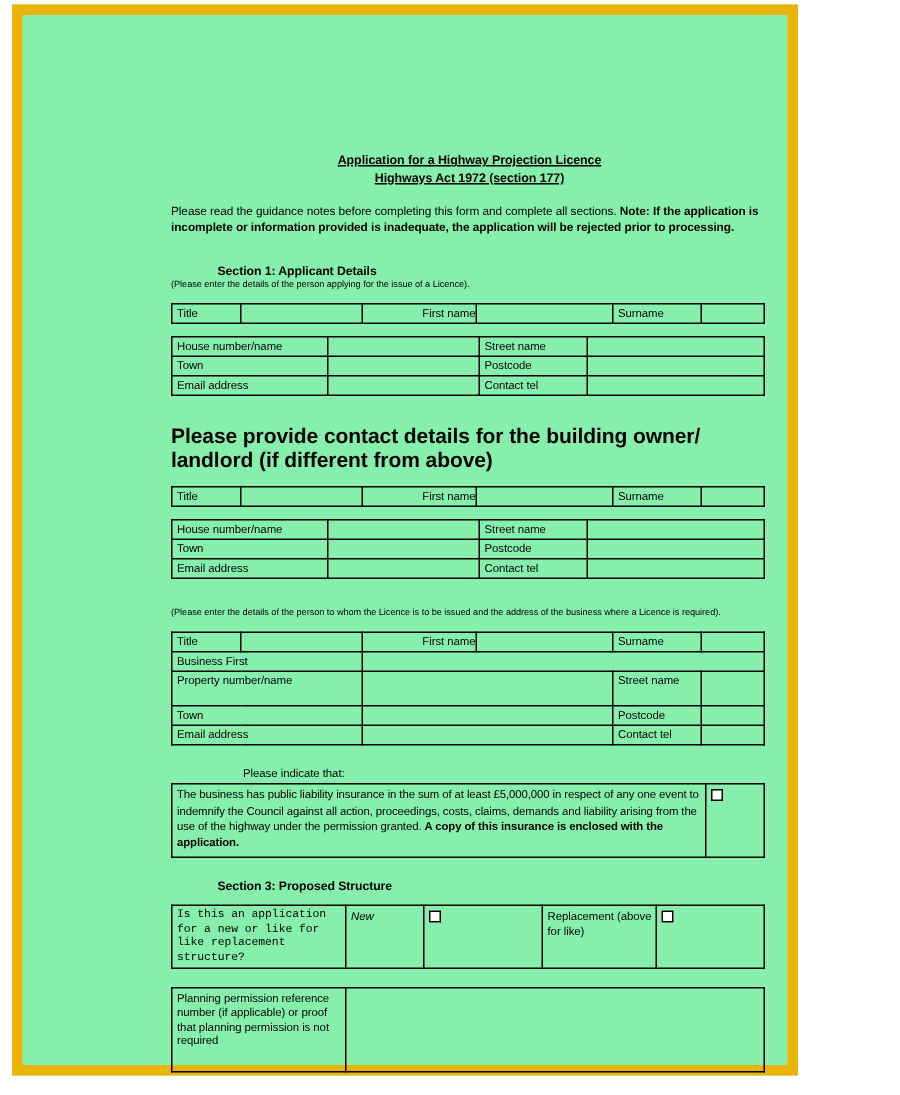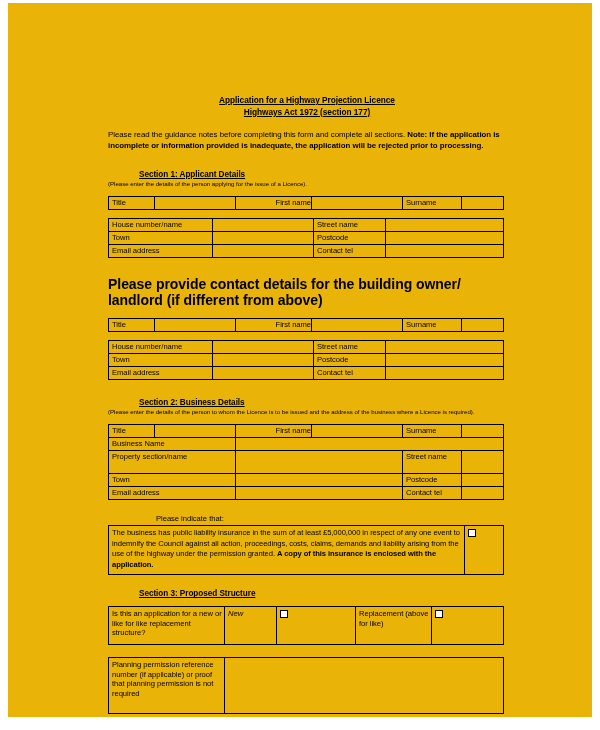--- a/index.html
+++ b/index.html
@@ -11,24 +11,24 @@
     width: 600px;
     height: 730px;
     font-family: "Liberation Sans", sans-serif;
     color: #000000;
     overflow: hidden;
   }
   .page {
     position: absolute;
     left: 8px;
     top: 3px;
-    width: 584px;
+    width: 524px;
     height: 714px;
-    background: #eab308;
-    border: 1px solid #eab308;
+    background: #86efac;
+    border: 7px solid #eab308;
     box-sizing: border-box;
   }
   .content {
     position: absolute;
     left: 99px;
     top: 91px;
     width: 398px;
   }
 
   
@@ -47,21 +47,20 @@
     font-size: 7.9px;
     line-height: 11.2px;
     text-align: left;
     letter-spacing: -0.05px;
   }
   .intro b { font-weight: bold; }
 
   .section-head {
     font-size: 8.2px;
     font-weight: bold;
-    text-decoration: underline;
     letter-spacing: -0.05px;
     padding-left: 31px;
   }
   .section-note {
     font-size: 6.1px;
     line-height: 8.2px;
     letter-spacing: -0.02px;
     margin-top: 1px;
   }
   .para-bold {
@@ -231,41 +230,40 @@
         <td class="a-lab">Email address</td>
         <td class="a-in blank"></td>
         <td class="a-lab2">Contact tel</td>
         <td class="a-in2 blank"></td>
       </tr>
     </tbody>
       </table>
 
     <div class="gap-18"></div>
 
-    <div class="section-head">Section 2: Business Details</div>
     <div class="section-note">(Please enter the details of the person to whom the Licence is to be issued and the address of the business where a Licence is required).</div>
 
     <div class="gap-8"></div>
 
     <table class="form">
       <tbody>
           <tr>
         <td class="c-title">Title</td>
         <td class="c-titleIn blank"></td>
         <td class="c-first">First name</td>
         <td class="c-firstIn blank"></td>
         <td class="c-sur">Surname</td>
         <td class="c-surIn blank"></td>
       </tr>
       <tr>
-        <td colspan="2">Business Name</td>
+        <td colspan="2">Business First</td>
         <td colspan="4" class="blank"></td>
       </tr>
       <tr>
-        <td colspan="2" style="height:20px;">Property section/name</td>
+        <td colspan="2" style="height:20px;">Property number/name</td>
         <td colspan="2" class="blank"></td>
         <td>Street name</td>
         <td class="blank"></td>
       </tr>
       <tr>
         <td colspan="2">Town</td>
         <td colspan="2" class="blank"></td>
         <td>Postcode</td>
         <td class="blank"></td>
       </tr>
@@ -301,21 +299,21 @@
 
     <div class="gap-14"></div>
 
     <div class="section-head">Section 3: Proposed Structure</div>
 
     <div class="gap-8"></div>
 
     <table class="form">
       <tbody>
           <tr>
-        <td style="width:112px; height:34px; padding-top:2px;">Is this an application for a new or like for like replacement structure?</td>
+        <td style="width:112px; height:34px; padding-top:2px;font-family:Liberation Mono, monospace;">Is this an application for a new or like for like replacement structure?</td>
         <td style="width:48px; padding-top:2px;font-style:italic;">New</td>
         <td style="width:75px; padding:3px 0 0 3px;">
           <span class="cbox"></span>
         </td>
         <td style="width:72px; padding-top:2px;">Replacement (above for like)</td>
         <td style="padding:3px 0 0 3px;">
           <span class="cbox"></span>
         </td>
       </tr>
     </tbody>

